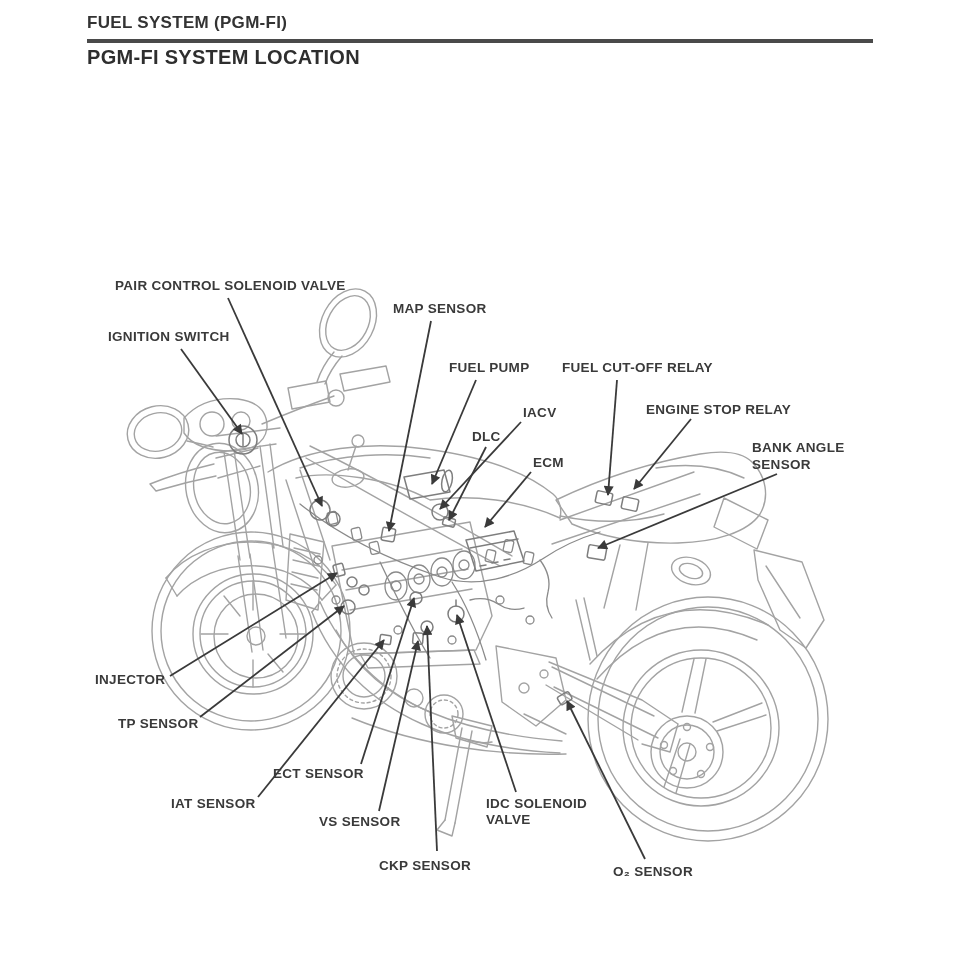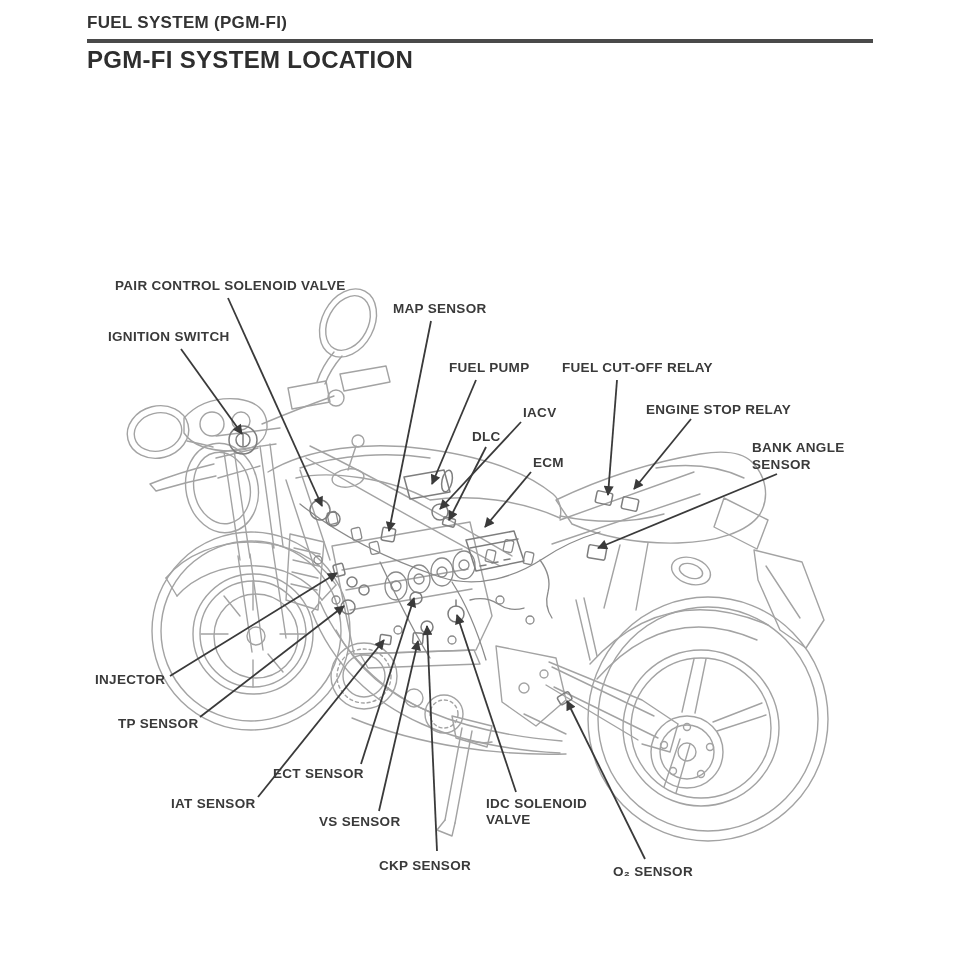--- a/index.html
+++ b/index.html
@@ -1,21 +1,21 @@
 <!DOCTYPE html>
 <html><head>
 <meta charset="utf-8">
 <style>
   html,body{margin:0;padding:0;background:#fff;}
   #page{position:relative;width:959px;height:959px;background:#ffffff;overflow:hidden;
         font-family:"Liberation Sans","DejaVu Sans",sans-serif;}
   .section-header{position:absolute;left:87px;top:13px;font-size:17px;font-weight:700;
         letter-spacing:.3px;color:#333333;white-space:nowrap;}
   .header-rule{position:absolute;left:87px;top:39px;width:786px;height:4px;background:#4a4a4a;}
-  .page-title{position:absolute;left:87px;top:46px;font-size:24px;font-weight:700;
+  .page-title{position:absolute;left:87px;top:46px;font-size:20px;font-weight:700;
         letter-spacing:.3px;color:#2e2e2e;white-space:nowrap;}
   svg{position:absolute;left:0;top:0;}
   .art{stroke:#a3a3a3;fill:none;stroke-width:1.4;stroke-linecap:round;stroke-linejoin:round;}
   .art2{stroke:#8a8a8a;fill:none;stroke-width:1.3;stroke-linecap:round;stroke-linejoin:round;}
   .part{stroke:#7e7e7e;fill:none;stroke-width:1.5;stroke-linecap:round;stroke-linejoin:round;}
   .leader{stroke:#3a3a3a;stroke-width:1.8;fill:none;}
   .lbl{font:700 13.5px "Liberation Sans","DejaVu Sans",sans-serif;fill:#3a3a3a;letter-spacing:.3px;}
 </style>
 </head>
 <body>

